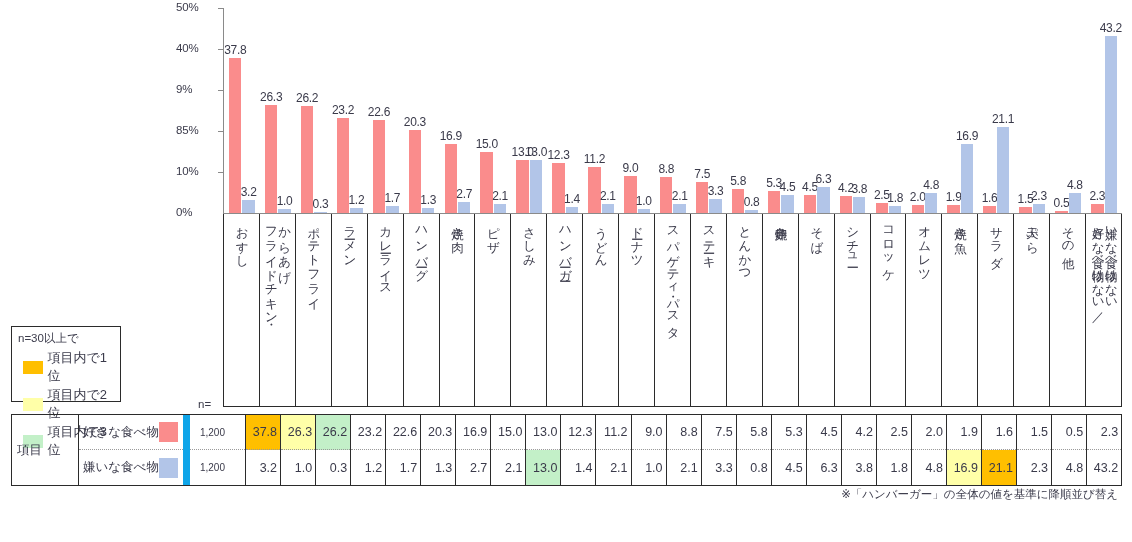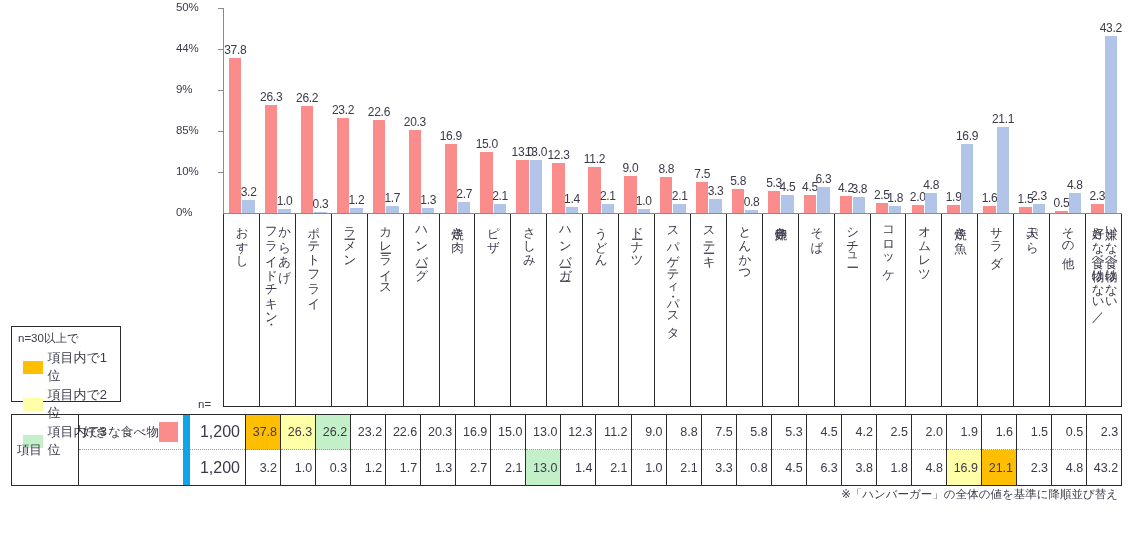--- a/index.html
+++ b/index.html
@@ -123,21 +123,21 @@
   .schip { width:33px; height:20px; margin-left:auto; margin-right:5px; }
   .schip.pink { background:#FA8C8C; }
   .schip.blue { background:#B2C5E8; }
 
   #tb-n {
     width:56px; border-right:1px solid #2b2b2b;
     display:flex; flex-direction:column;
   }
   .nrow {
     height:50%; display:flex; align-items:center; justify-content:flex-end;
-    padding-right:5px; font-size:16px;
+    padding-right:20px; font-size:10px;
   }
   .nrow.top { border-bottom:1px dotted #9a9a9a; }
 
   #tb-vals { flex:1; display:flex; flex-direction:row; }
   .vcol {
     border-right:1px solid #2b2b2b;
     display:flex; flex-direction:column;
   }
   .vcol.last { border-right:none; }
   .vcell {
@@ -163,21 +163,21 @@
 <body>
 
 <div id="page">
 
   <div id="chart-area">
     <div class="ylabels" id="ylabels">
         <div class="ylab" style="top: 206px;">0%</div>
         <div class="ylab" style="top: 165px;">10%</div>
         <div class="ylab" style="top: 124px;">85%</div>
         <div class="ylab" style="top: 83px;">9%</div>
-        <div class="ylab" style="top: 42px;">44%</div>
+        <div class="ylab" style="top: 42px;">40%</div>
         <div class="ylab" style="top: 1px;">50%</div>
       </div>
     <div id="axis-v"></div>
     <div id="axis-h"></div>
     <div id="ticks">
         <div class="tick" style="top: 172px;"></div>
         <div class="tick" style="top: 131px;"></div>
         <div class="tick" style="top: 90px;"></div>
         <div class="tick" style="top: 49px;"></div>
         <div class="tick" style="top: 8px;"></div>
@@ -486,20 +486,24 @@
 
   <div id="ncap">n=</div>
 
   <div id="table">
     <div id="tb-itemhdr">項目</div>
     <div id="tb-series">
         <div class="srow top">
           <span class="sname">好きな食べ物</span>
           <span class="schip pink"></span>
         </div>
+        <div class="srow">
+          <span class="sname">嫌いな食べ物</span>
+          <span class="schip blue"></span>
+        </div>
       </div>
     <div id="tb-n">
         <div class="nrow top">1,200</div>
         <div class="nrow">1,200</div>
       </div>
     <div id="tb-vals">
         <div class="vcol" style="flex: 1 1 0px;">
           <div class="vcell top rank1">37.8</div>
           <div class="vcell">3.2</div>
         </div>

